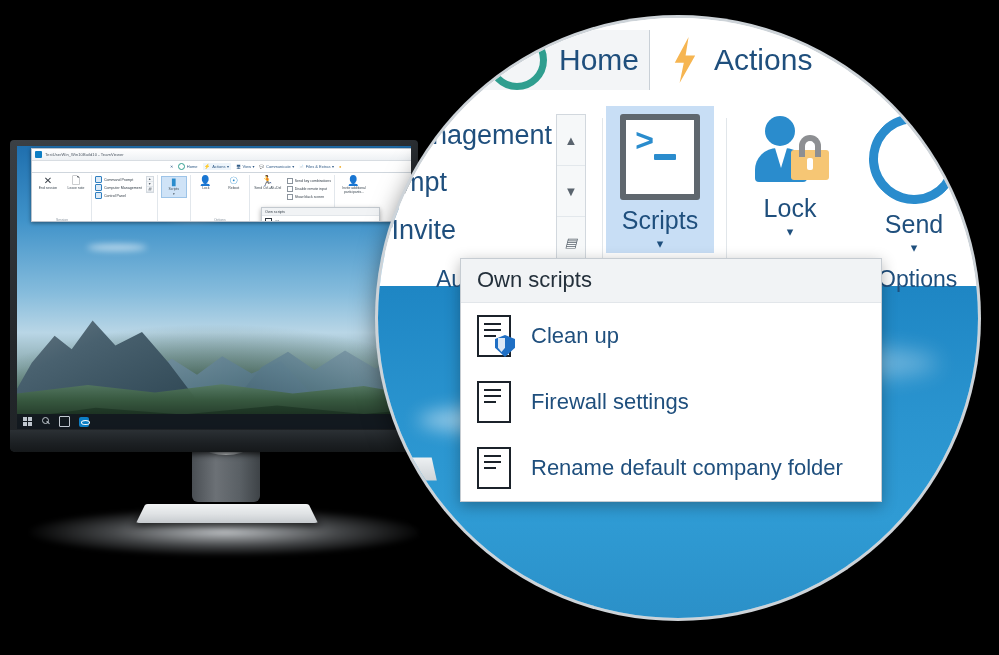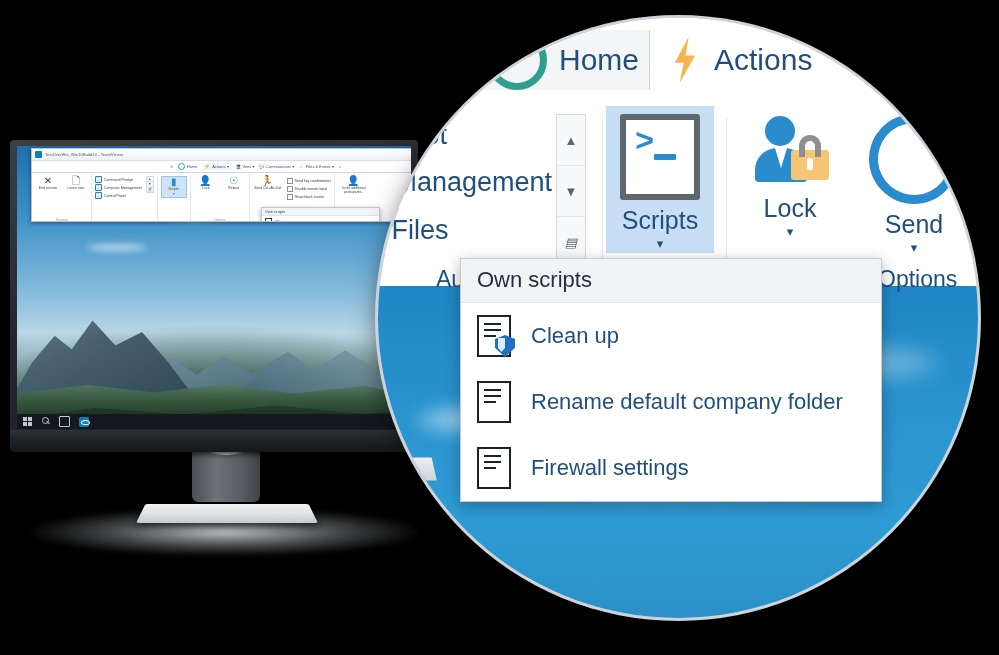--- a/index.html
+++ b/index.html
@@ -403,23 +403,23 @@
       </div>
       <div class="L-actions">
         <span class="L-bolt"></span>
         <span class="L-tabtxt">Actions</span>
       </div>
     </div>
 
     <div class="L-ribbon">
 
       <div class="L-list">
+        <div class="L-li">r Management</div>
         <div class="L-li">rompt</div>
-        <div class="L-li">r Management</div>
-        <div class="L-li">l Files</div>
+        <div class="L-li">l Invite</div>
       </div>
 
       <div class="L-sb">
         <i>▲</i>
         <i>▼</i>
         <i>▤</i>
       </div>
 
       <div class="L-div" style="left:224px"></div>
 
@@ -466,28 +466,28 @@
         </span>
         <span class="L-mtxt">Clean up</span>
       </div>
 
       <div class="L-mi">
         <span class="L-doc">
             <i></i>
             <i></i>
             <i></i>
           </span>
-        <span class="L-mtxt">Rename default company folder</span>
+        <span class="L-mtxt">Firewall settings</span>
       </div>
 
       <div class="L-mi">
         <span class="L-doc">
             <i></i>
             <i></i>
             <i></i>
           </span>
-        <span class="L-mtxt">Firewall settings</span>
+        <span class="L-mtxt">Rename default company folder</span>
       </div>
     </div>
 
   </div>
 
 </div>
 
 </body></html>

